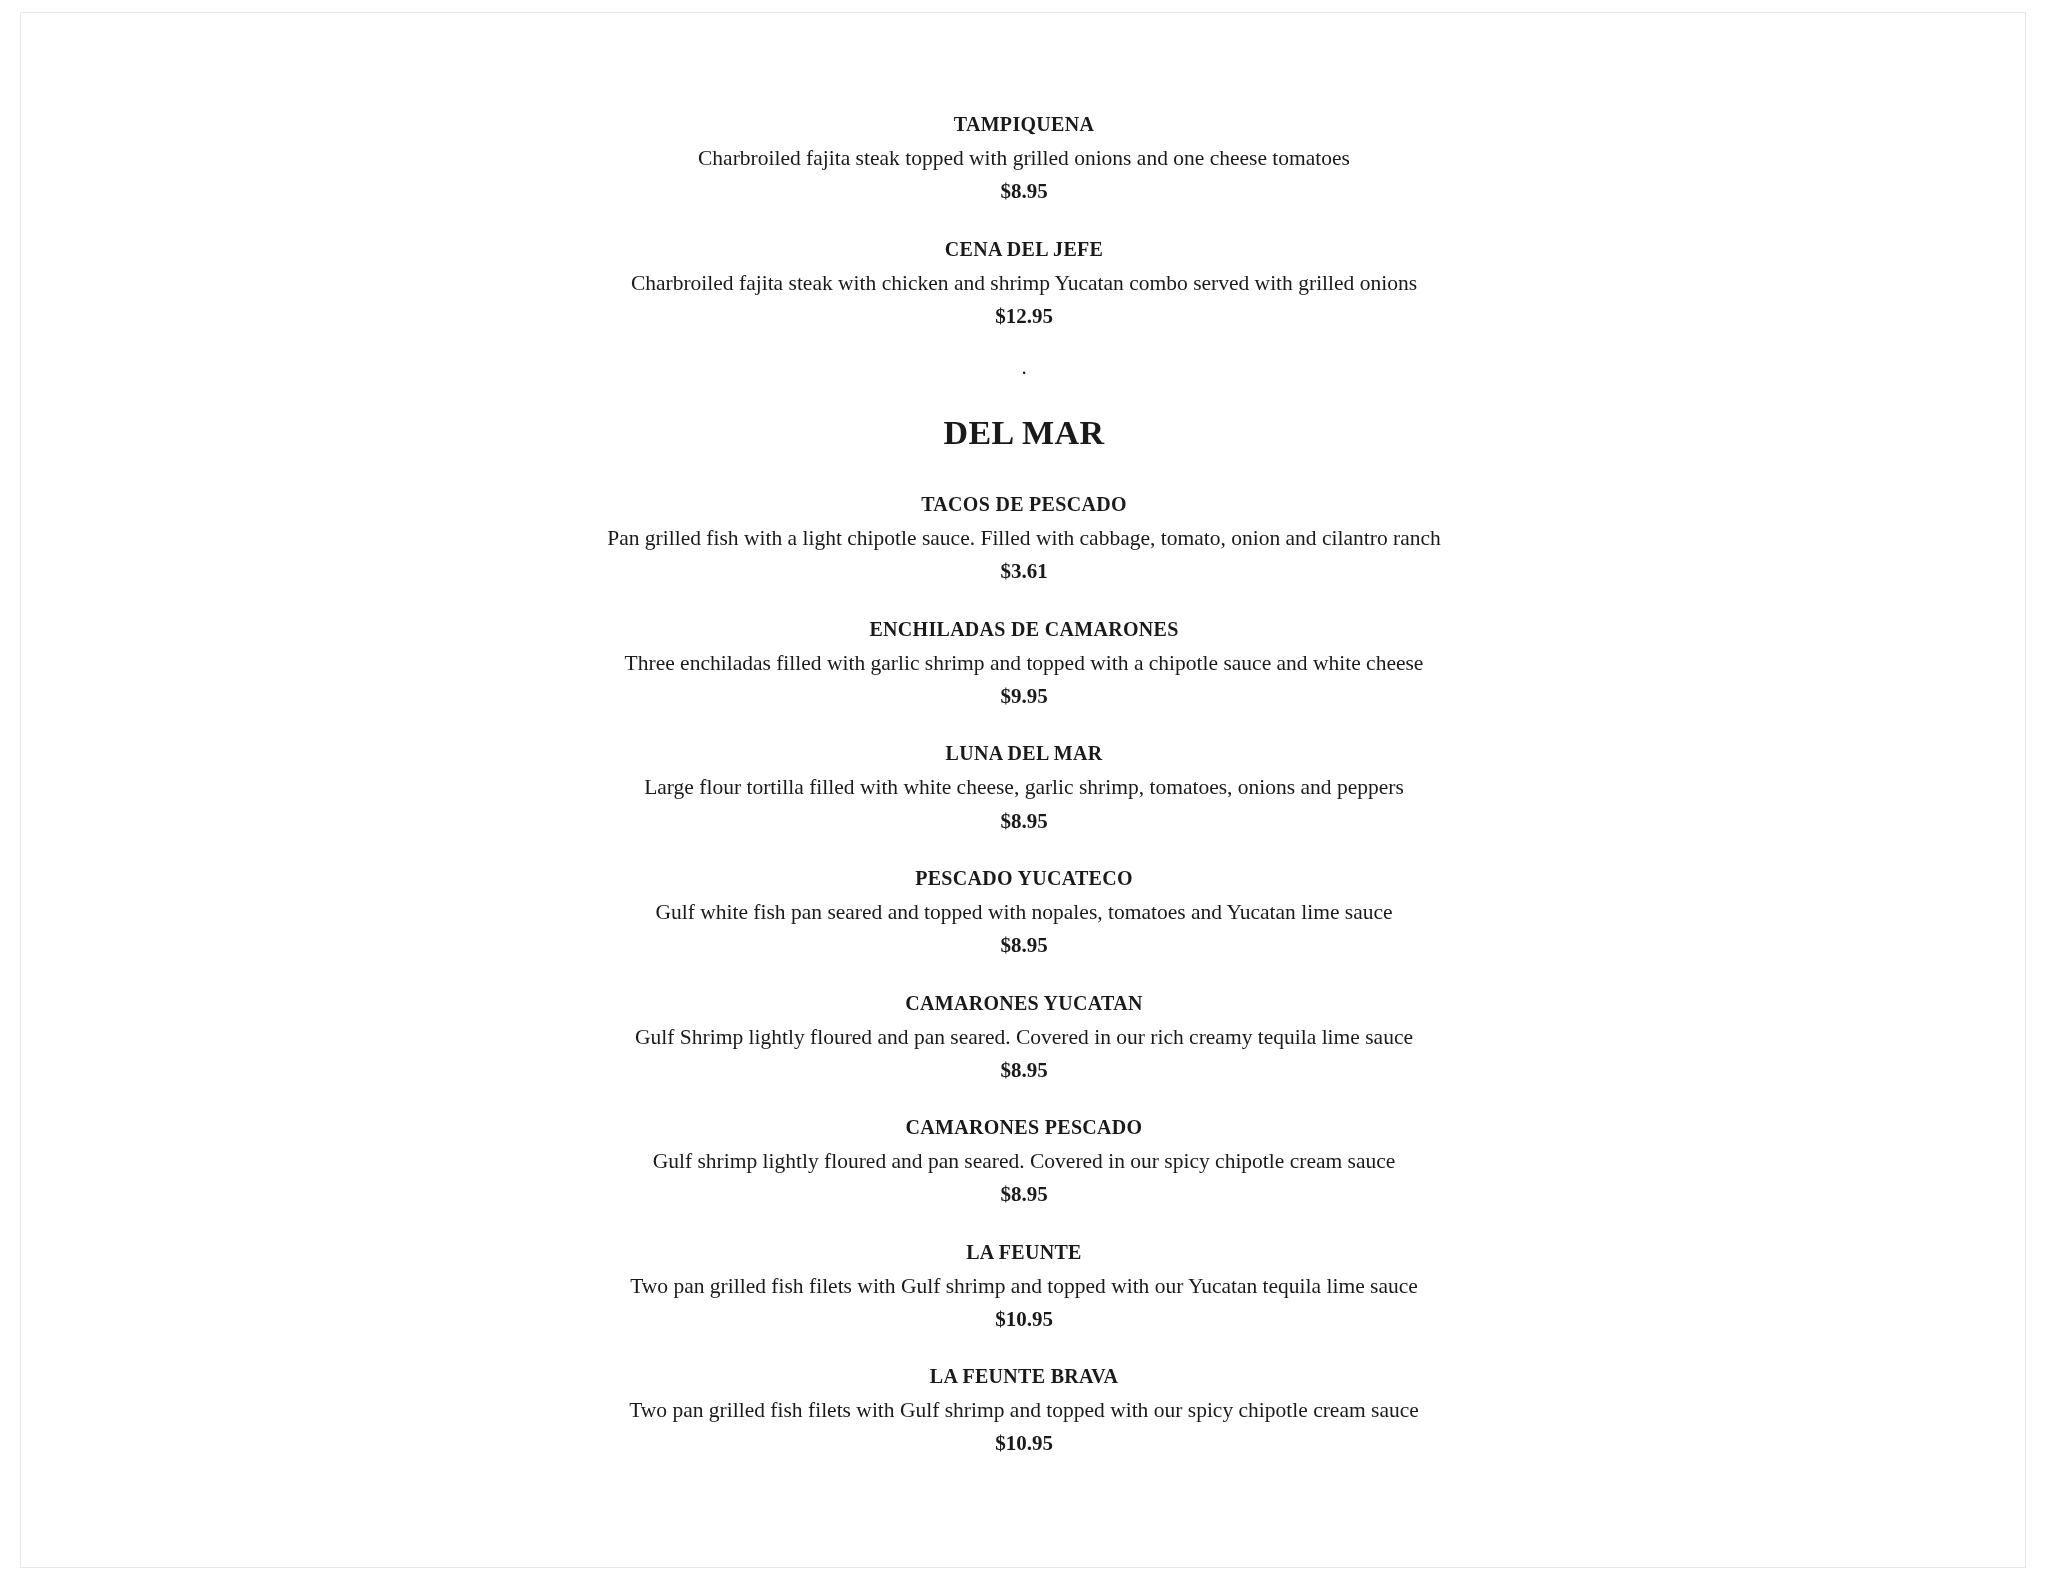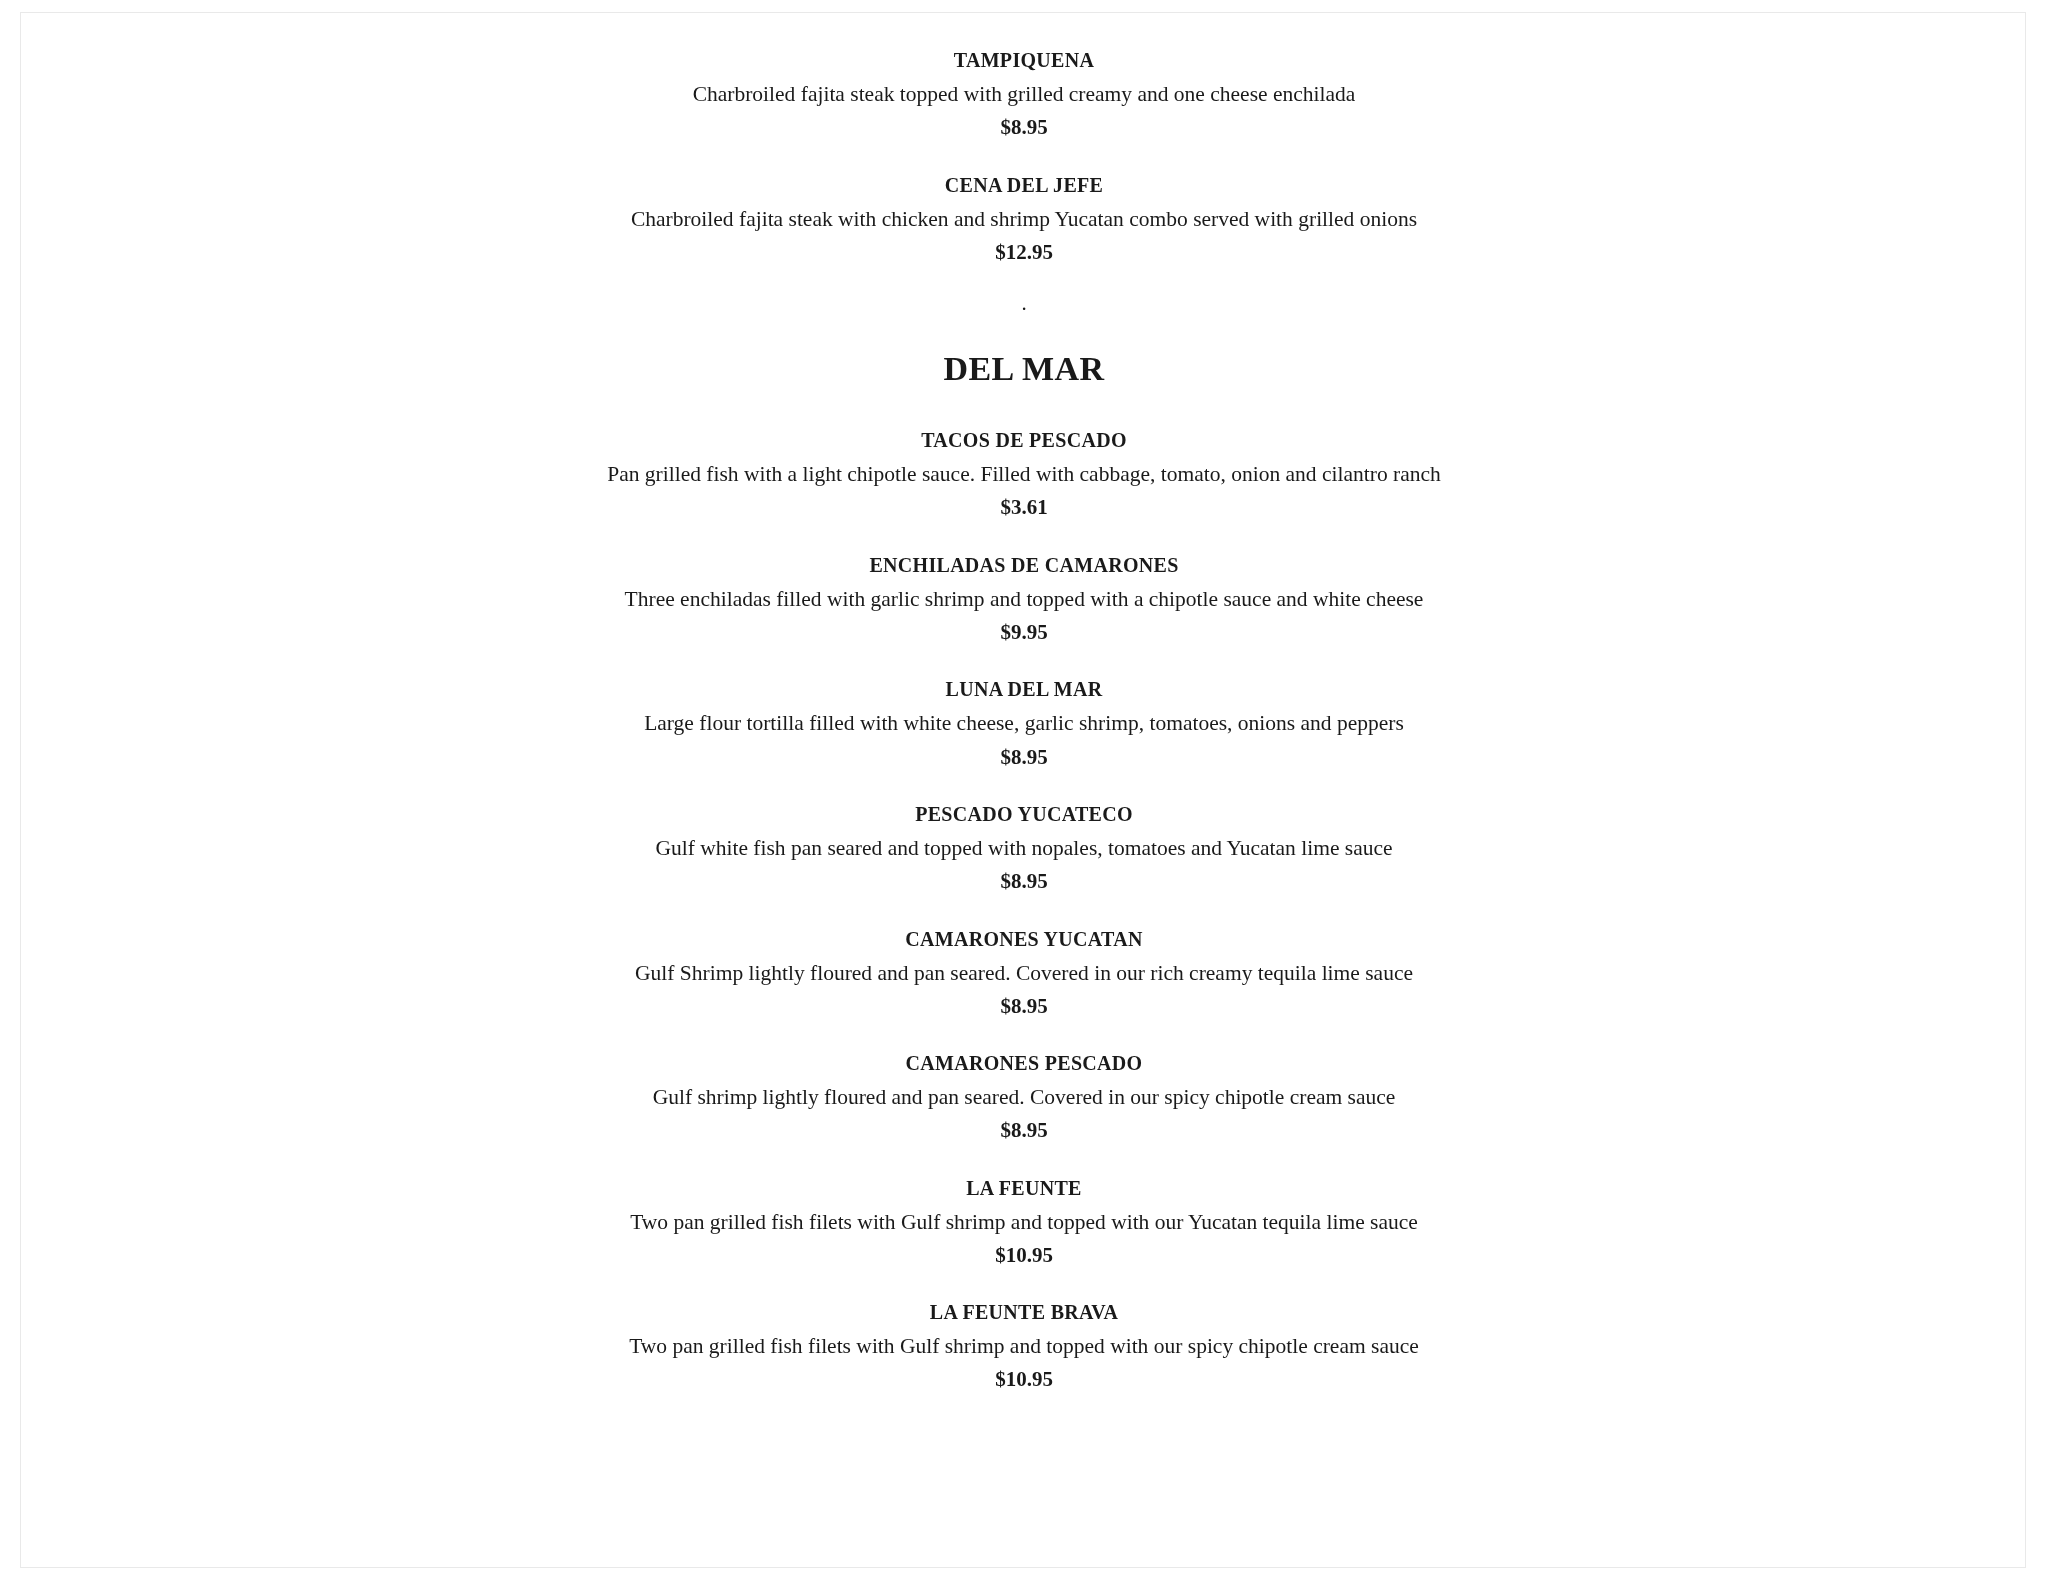--- a/index.html
+++ b/index.html
@@ -30,21 +30,21 @@
     height: 1556px;
     border: 1px solid #e9e9e9;
     box-sizing: border-box;
     pointer-events: none;
   }
   .content {
     position: absolute;
     left: 0;
     top: 0;
     width: 2048px;
-    padding-top: 46px;
+    padding-top: 110px;
     box-sizing: border-box;
   }
   .center-col {
     width: 1650px;
     margin: 0 auto;
     text-align: center;
   }
   .item {
     text-align: center;
     margin: 0 0 28px 0;
@@ -84,21 +84,21 @@
 <body>
 
 <div class="page">
   <div class="page-frame"></div>
 
   <div class="content">
     <div class="center-col">
 
       <div class="item">
         <div class="item-name">TAMPIQUENA</div>
-        <div class="item-desc">Charbroiled fajita steak topped with grilled creamy and one cheese enchilada</div>
+        <div class="item-desc">Charbroiled fajita steak topped with grilled onions and one cheese tomatoes</div>
         <div class="item-price">$8.95</div>
       </div>
 
       <div class="item">
         <div class="item-name">CENA DEL JEFE</div>
         <div class="item-desc">Charbroiled fajita steak with chicken and shrimp Yucatan combo served with grilled onions</div>
         <div class="item-price">$12.95</div>
       </div>
 
       <div class="dot-line">.</div>

